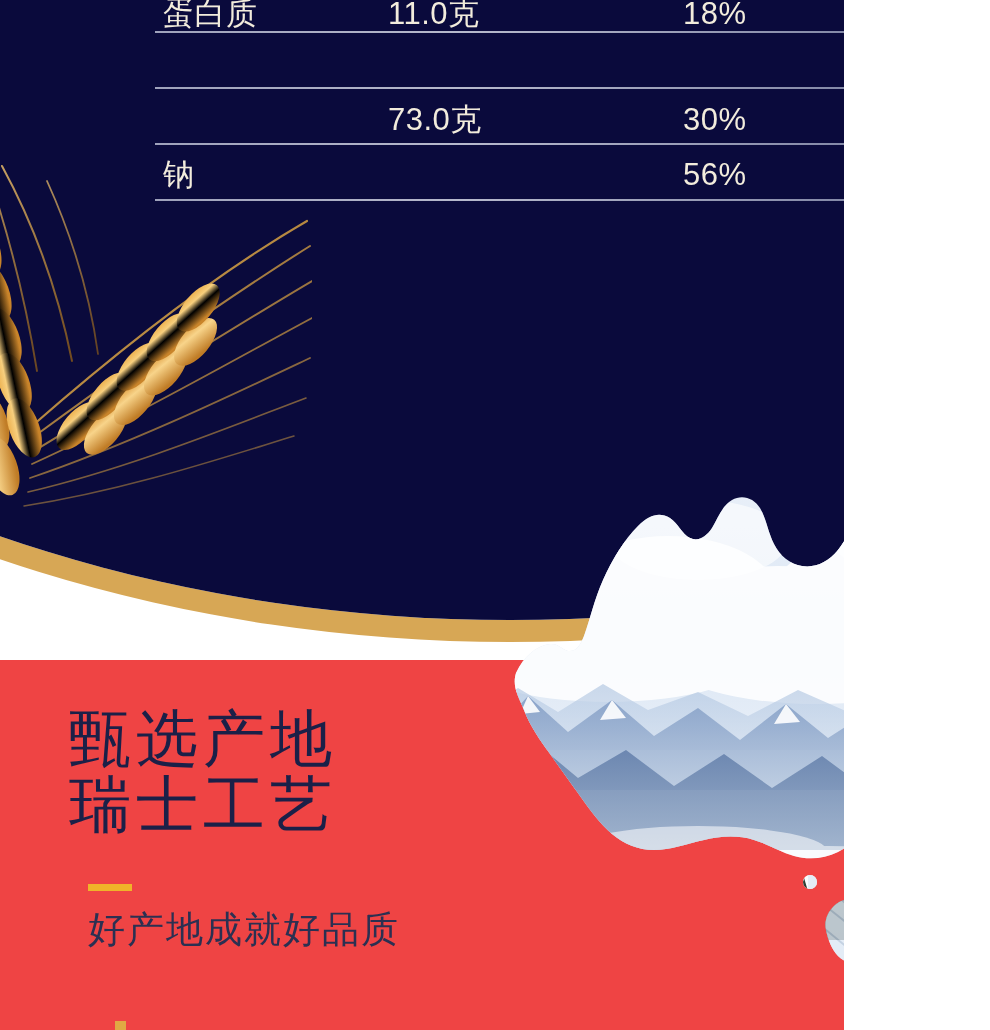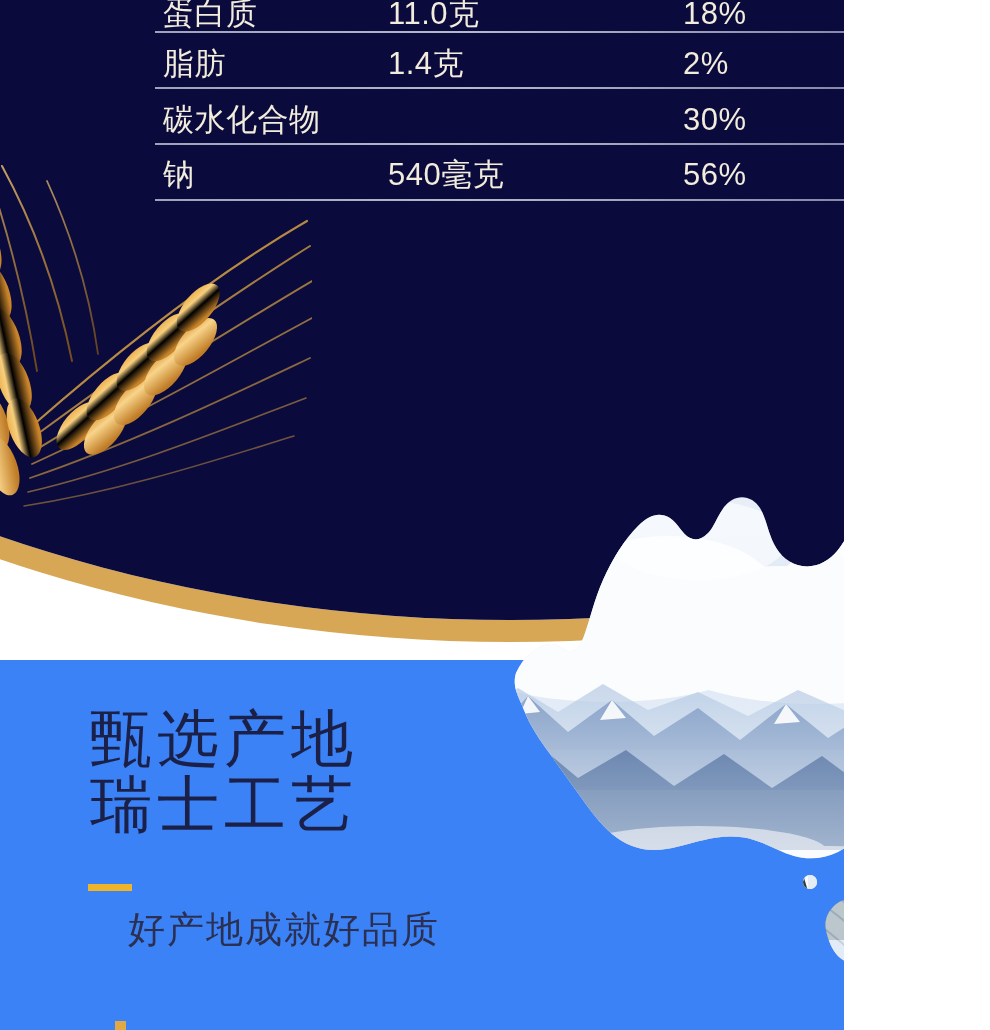--- a/index.html
+++ b/index.html
@@ -2,21 +2,21 @@
 <html><head>
 <meta charset="utf-8">
 <style>
   html,body{margin:0;padding:0;background:#fff;}
   body{font-family:"Liberation Sans","DejaVu Sans",sans-serif;}
 
   #page{
     position:relative;
     width:844px;height:1030px;
     overflow:hidden;
-    background:#3b82f6;
+    background:#ef4444;
   }
 
   
   .top-region{
     position:absolute;left:0;top:0;width:990px;height:660px;
     overflow:hidden;
   }
   .navy-bg{
     position:absolute;left:0;top:0;width:990px;height:660px;
     background:#ffffff;
@@ -72,42 +72,41 @@
 
   
   .map-wrap{
     position:absolute;left:398px;top:420px;
     width:592px;height:600px;
     z-index:4;
   }
 
   
   .headline{
-    position:absolute;left:90px;top:706px;z-index:7;
+    position:absolute;left:69px;top:706px;z-index:7;
   }
   .headline .line{
     color:#1b2048;
     font-size:62px;
     line-height:66px;
     letter-spacing:5px;
     font-weight:400;
     white-space:nowrap;
   }
   .gold-rule{
     position:absolute;left:88px;top:884px;
     width:44px;height:7px;background:#f0b429;z-index:7;
   }
   .subtitle{
     position:absolute;left:88px;top:905px;z-index:7;
     color:#2b3052;
     font-size:37px;
     line-height:50px;
     letter-spacing:2px;
     white-space:nowrap;
-    margin-left:40px;
   }
 
   
   .bottom-tick{
     position:absolute;left:115px;top:1021px;
     width:11px;height:9px;background:#e0a944;z-index:7;
   }
 </style>
 </head>
 <body>
@@ -122,36 +121,30 @@
 
   <div class="nutrition-table">
 
     <div class="nrow" style="top:-14px">
       <span class="cell c-name">蛋白质</span>
       <span class="cell c-value">11.0克</span>
       <span class="cell c-pct">18%</span>
     </div>
     <div class="ndivider" style="top:31px"></div>
 
-    <div class="nrow" style="top:36px">
-      <span class="cell c-name">脂肪</span>
-      <span class="cell c-value">1.4克</span>
-      <span class="cell c-pct">2%</span>
-    </div>
     <div class="ndivider" style="top:87px"></div>
 
     <div class="nrow" style="top:92px">
-      <span class="cell c-name">碳水化合物</span>
+      <span class="cell c-value">73.0克</span>
       <span class="cell c-pct">30%</span>
     </div>
     <div class="ndivider" style="top:143px"></div>
 
     <div class="nrow" style="top:147px">
       <span class="cell c-name">钠</span>
-      <span class="cell c-value">540毫克</span>
       <span class="cell c-pct">56%</span>
     </div>
     <div class="ndivider" style="top:199px"></div>
 
   </div>
 
   <svg class="wheat" viewBox="0 0 430 420">
     <defs>
       <linearGradient id="gg" x1="0" y1="0" x2="1" y2="0.3">
         <stop offset="0%" stop-color="#e8a33a"></stop>

